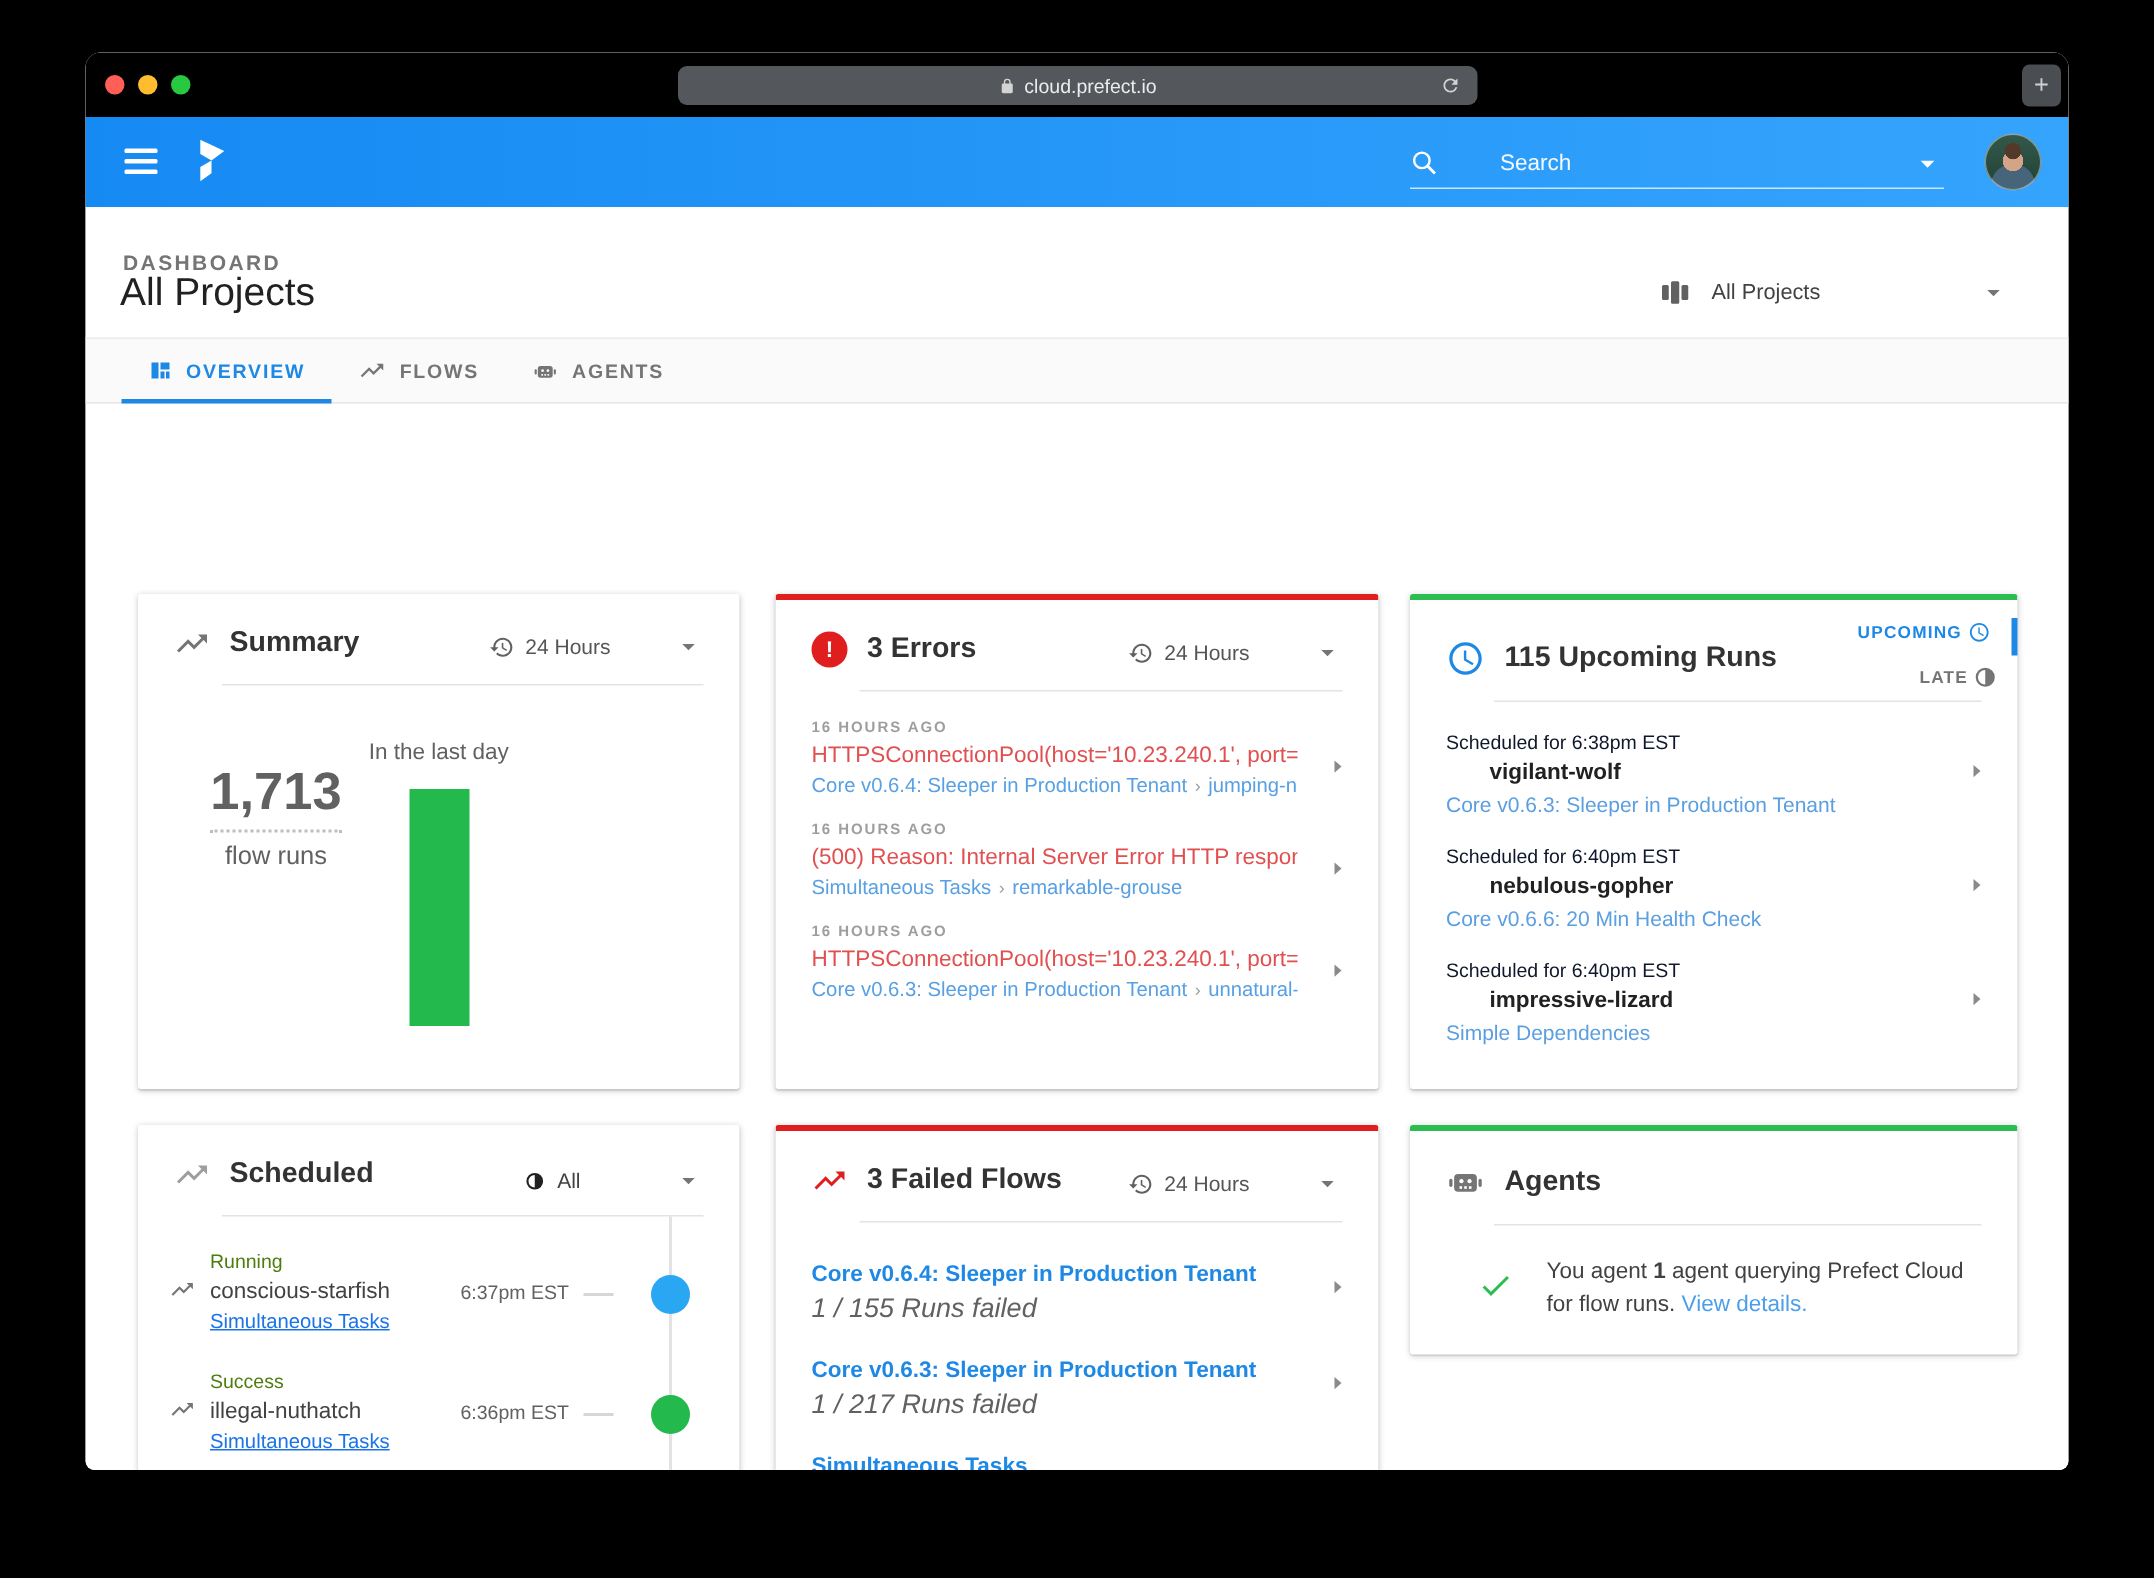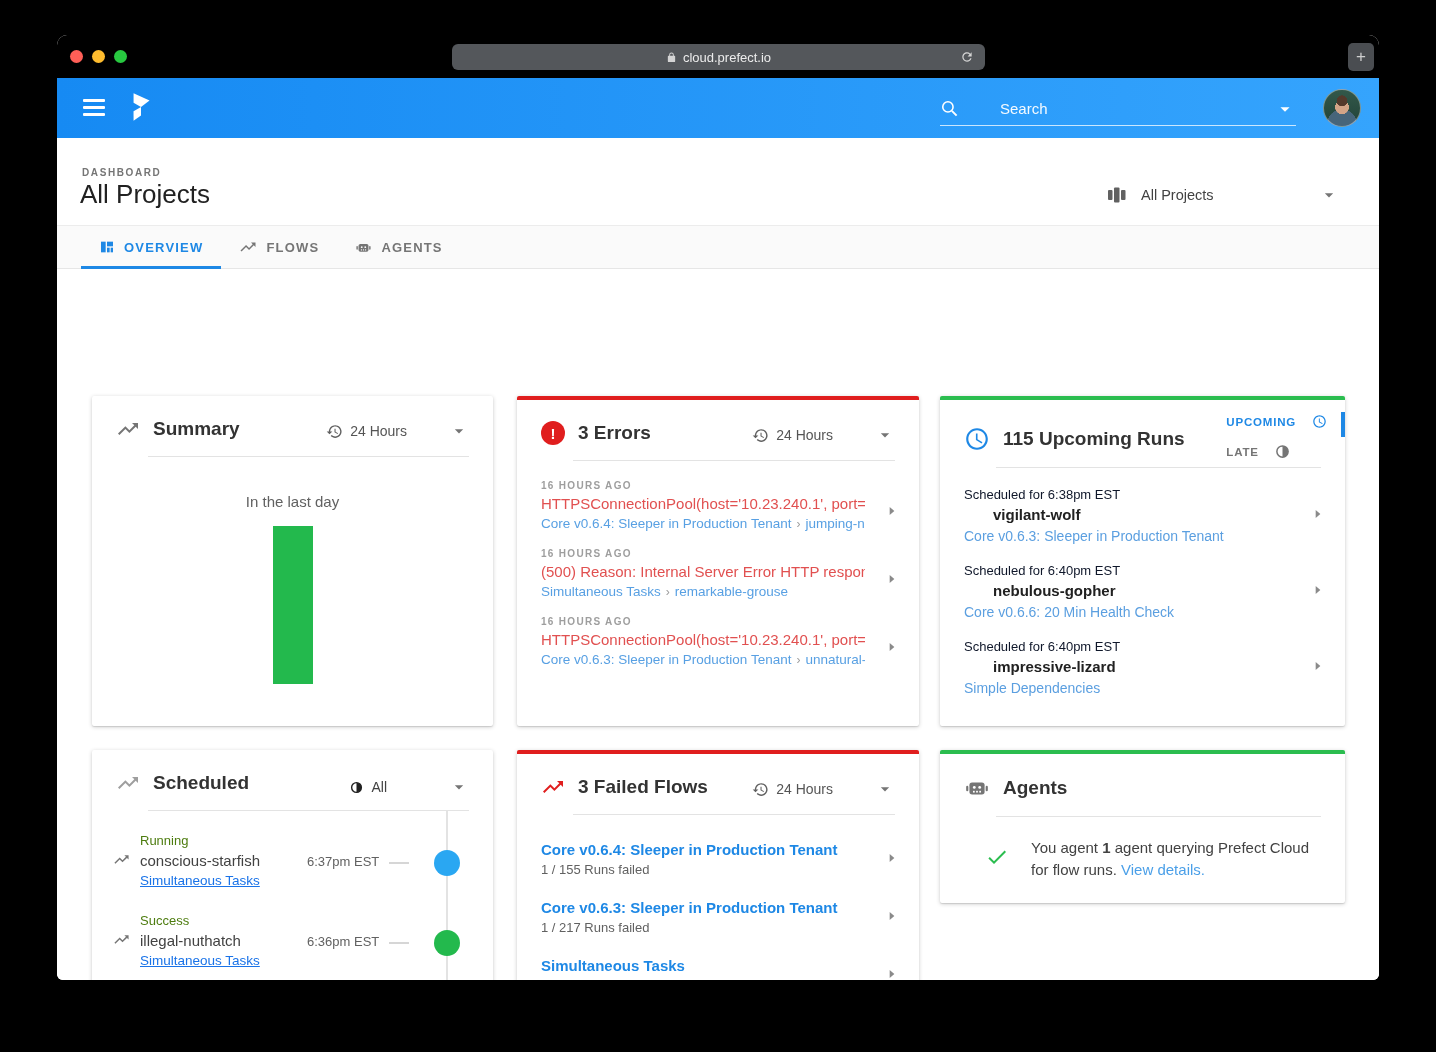--- a/index.html
+++ b/index.html
@@ -39,21 +39,21 @@
   .avatar { position:absolute; left:1266px; top:11px; width:38px; height:38px; border-radius:50%;
             border:1px solid rgba(255,255,255,.4);
             background:
               radial-gradient(circle at 50% 30%, #54392b 0 17%, rgba(0,0,0,0) 18%),
               radial-gradient(circle at 50% 48%, #d3a487 0 26%, rgba(0,0,0,0) 27%),
               radial-gradient(circle at 50% 95%, #47657a 0 38%, rgba(0,0,0,0) 39%),
               linear-gradient(#33584a,#214237); }
 
   
   .content { position:absolute; left:0; top:103px; width:100%; height:842px; background:#fff; }
-  .eyebrow { position:absolute; left:25px; top:29px; font-size:10px; letter-spacing:1.6px;
+  .eyebrow { position:absolute; left:25px; top:29px; font-size:14px; letter-spacing:1.6px;
              color:#757575; font-weight:700; }
   .page-title { position:absolute; left:23px; top:41px; font-size:26px; color:#212121; }
   .project-filter { position:absolute; left:1050px; top:42px; width:232px; height:30px;
                     display:flex; align-items:center; cursor:pointer; }
   .project-filter .pf-label { font-size:14.5px; color:#424242; margin-left:14px; }
   .project-filter .caret { margin-left:auto; }
 
   
   .tabbar { position:absolute; left:0; top:87px; width:100%; height:44px; background:#fafafa;
             border-top:1px solid #ececec; border-bottom:1px solid #e6e6e6; display:flex;
@@ -102,21 +102,21 @@
   .err-list { padding:2px 24px 0; }
   .err-item { position:relative; margin-top:17px; padding-right:30px; }
   .err-time { font-size:10px; letter-spacing:1.3px; color:#9e9e9e; font-weight:600; margin-bottom:4px; }
   .err-msg { font-size:15px; color:#e15050; white-space:nowrap; overflow:hidden; margin-bottom:4px; }
   .err-crumb { font-size:13.5px; color:#58a0e3; white-space:nowrap; overflow:hidden; }
   .err-sep { color:#9e9e9e; margin:0 5px; font-size:12px; }
   .row-chevron { position:absolute; right:-4px; top:24px; cursor:pointer; }
 
   
   .up-tabs { position:absolute; right:0; top:12px; text-align:right; }
-  .up-tab { display:flex; align-items:center; gap:16px;
+  .up-tab { display:flex; align-items:center; justify-content:flex-end; gap:4px;
             padding:4px 14px 4px 0; font-size:11.5px; font-weight:700; letter-spacing:.8px;
             cursor:pointer; }
   .up-tab.upcoming { color:#1e88e5; border-right:4px solid #1e88e5; padding-top:2px; padding-bottom:8px; }
   .up-tab.late { color:#757575; margin-top:3px; }
   .up-list { padding:0 24px; }
   .up-item { position:relative; margin-top:19px; padding-right:26px; }
   .up-sched { font-size:13px; color:#0f172a; margin-bottom:4px; }
   .up-name { font-size:15px; font-weight:700; color:#212121; margin-bottom:5px;margin-left:29px; }
   .up-flow { font-size:14px; color:#5b9fe0; cursor:pointer; }
   .up-item .row-chevron { top:20px; }
@@ -134,21 +134,21 @@
   .act-link { position:absolute; left:48px; top:52px; font-size:13.5px; color:#1a73e8;
               text-decoration:underline; cursor:pointer; white-space:nowrap; }
   .act-time { position:absolute; left:215px; top:33px; font-size:13px; color:#616161; }
   .act-dash { position:absolute; left:297px; top:41px; width:20px; height:2px; background:#d6d6d6; }
   .act-dot { position:absolute; left:342px; top:29px; width:26px; height:26px; border-radius:50%; }
 
   
   .fail-list { padding:4px 24px 0; }
   .fail-item { position:relative; margin-top:22px; padding-right:26px; }
   .fail-name { font-size:15px; font-weight:700; color:#1e88e5; margin-bottom:4px; cursor:pointer; }
-  .fail-stats { font-size:13px; color:#616161; }
+  .fail-stats { font-size:18px; color:#616161;font-style:italic; }
   .fail-item .row-chevron { top:10px; }
 
   
   .agents-body { display:flex; padding:20px 30px 0 45px; }
   .agents-text { font-size:15px; color:#424242; line-height:1.45; margin-left:22px; width:300px; }
   .agents-link { color:#4a9fe8; cursor:pointer; }
   .bold { font-weight:700; }
 
   svg { display:block; }
 </style>
@@ -278,20 +278,24 @@
             </svg>
           <span class="range-label">24 Hours</span>
           <svg width="20" height="20" viewBox="0 0 24 24" fill="#757575">
               <path d="M7 10l5 5 5-5z"></path>
             </svg>
         </span>
       </div>
       <div class="card-divider"></div>
       <div class="sum-caption">In the last day</div>
       <div class="sum-bar"></div>
+      <div class="sum-metric left">
+        <div class="sum-value">1,713</div>
+        <div class="sum-label">flow runs</div>
+      </div>
     </div>
 
     <div class="card card-errors red-top">
       <div class="card-head">
         <span style="width:24px;height:24px;border-radius:50%;background:#e01e1e;color:#fff;display:flex;align-items:center;justify-content:center;font-weight:700;font-size:15px;">!</span>
         <span class="card-title">3 Errors</span>
         <span class="range">
           <svg width="17" height="17" viewBox="0 0 24 24" fill="#616161">
               <path d="M13 3c-4.97 0-9 4.03-9 9H1l3.89 3.89.07.14L9 12H6c0-3.87 3.13-7 7-7s7 3.13 7 7-3.13 7-7 7c-1.93 0-3.68-.79-4.94-2.06l-1.42 1.42C8.27 19.99 10.51 21 13 21c4.97 0 9-4.03 9-9s-4.03-9-9-9zm-1 5v5l4.28 2.54.72-1.21-3.5-2.08V8z"></path>
             </svg>

